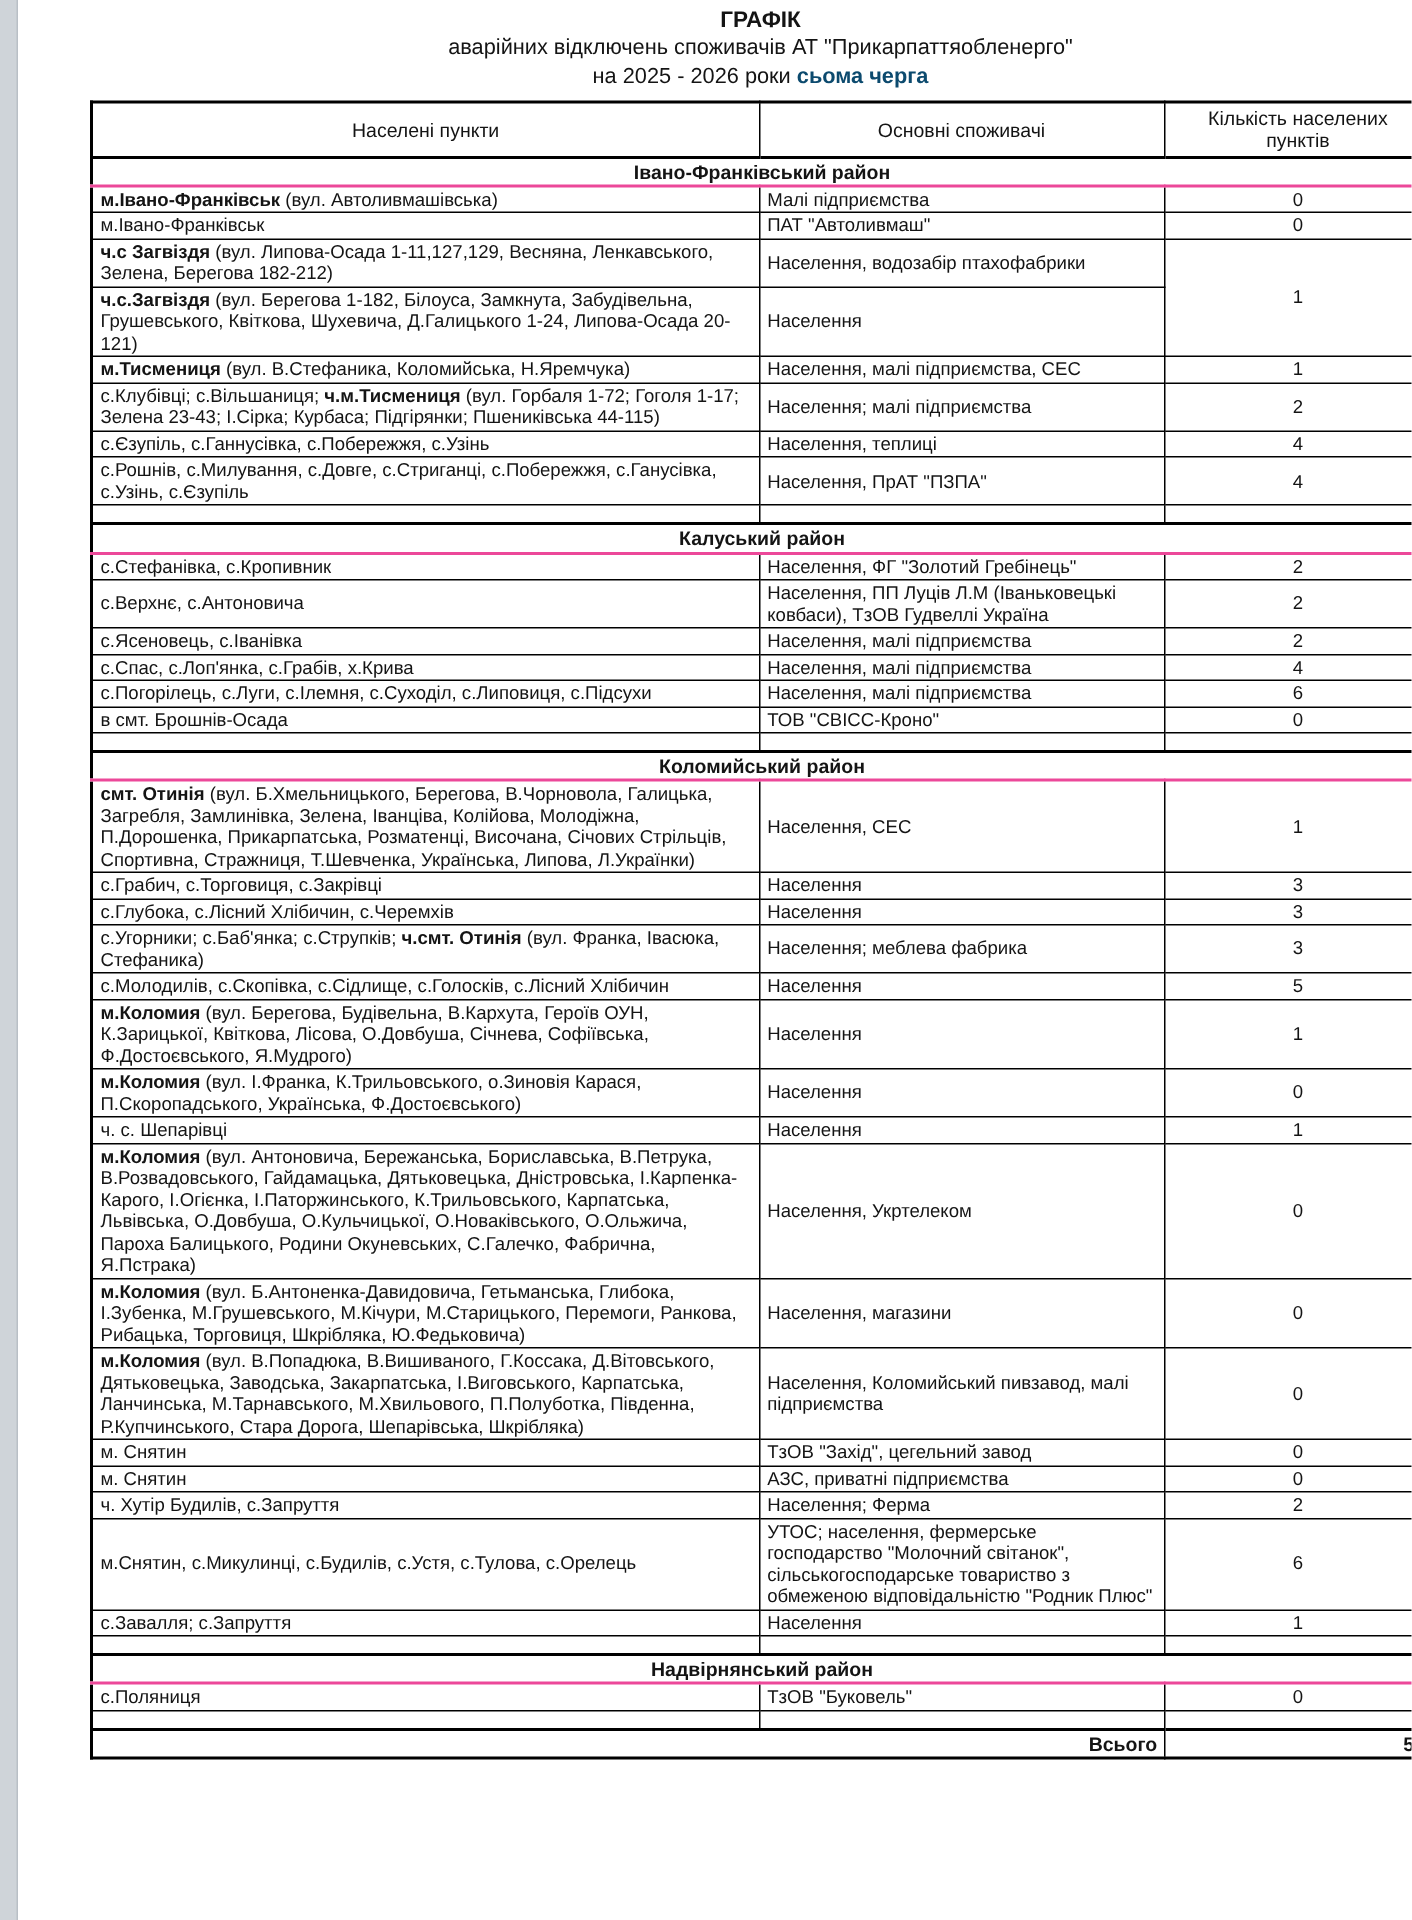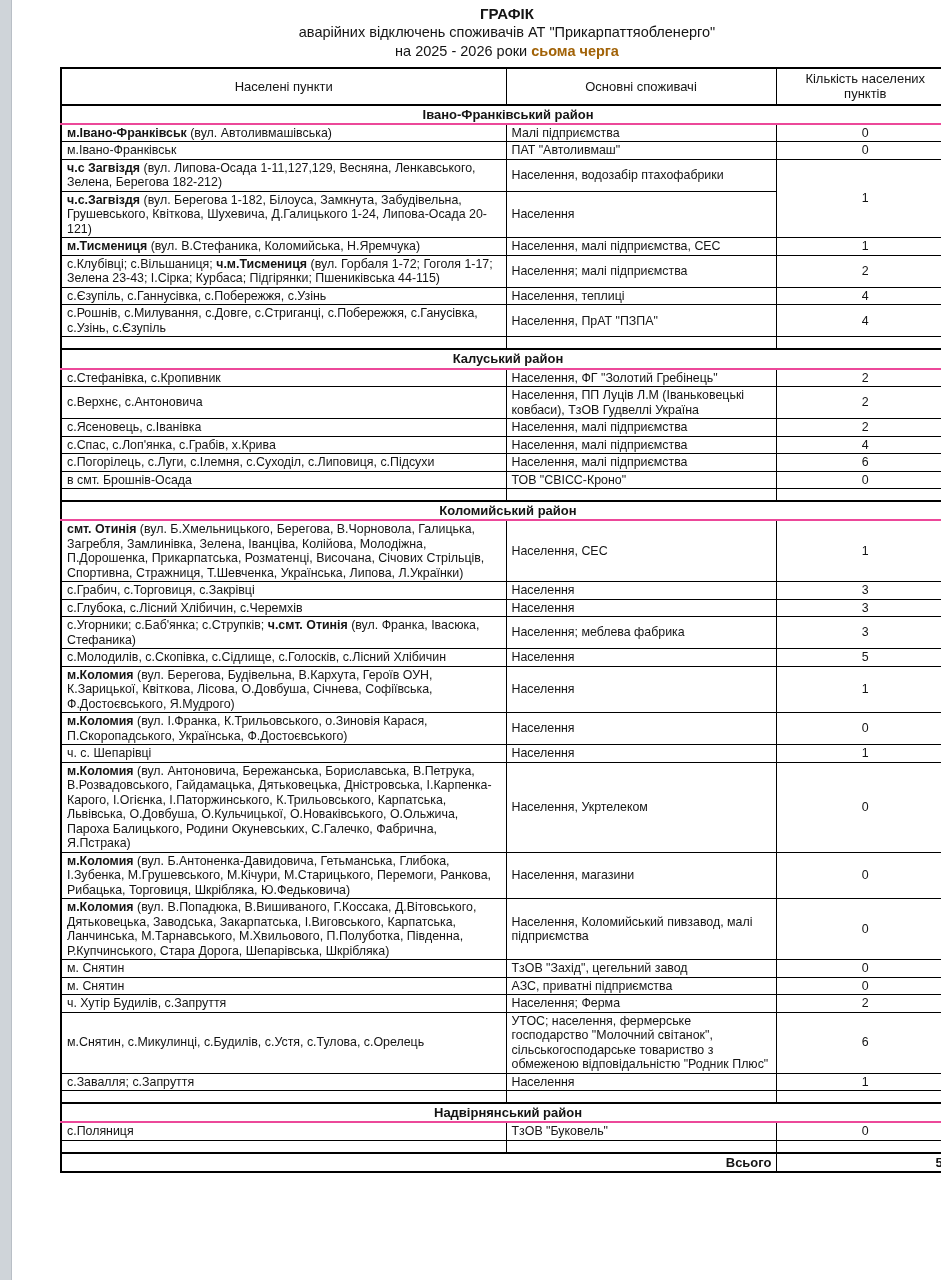--- a/index.html
+++ b/index.html
@@ -7,21 +7,21 @@
     width:941px;height:1280px;background:#ffffff;position:relative;
     font-family:"Liberation Sans","DejaVu Sans",sans-serif;color:#141414;
     overflow:hidden;
   }
   .scan-edge{position:absolute;left:0;top:0;width:11px;height:1280px;background:#cfd4d9;border-right:1px solid #b9bfc6;}
   .page{position:absolute;left:60px;top:5px;width:894px;}
   .title-block{text-align:center;line-height:1.15;margin-bottom:7px;}
   .title-line1{font-size:15px;font-weight:bold;}
   .title-line2{font-size:14.5px;margin-top:2px;}
   .title-line3{font-size:14.5px;margin-top:2px;}
-  .queue-red{color:#a16207;font-weight:bold;}
+  .queue-red{color:#0c4a6e;font-weight:bold;}
   table.sched{width:894px;table-layout:fixed;border-collapse:collapse;border:2.5px solid #000;}
   table.sched col.c1{width:445px;}
   table.sched col.c2{width:270px;}
   table.sched col.c3{width:179px;}
   table.sched th{
     border:1px solid #000;border-bottom:2px solid #000;font-weight:normal;
     font-size:13px;height:33px;text-align:center;vertical-align:middle;padding:1px 20px;
   }
   table.sched td{
     border:1px solid #000;font-size:12.4px;line-height:1.17;

